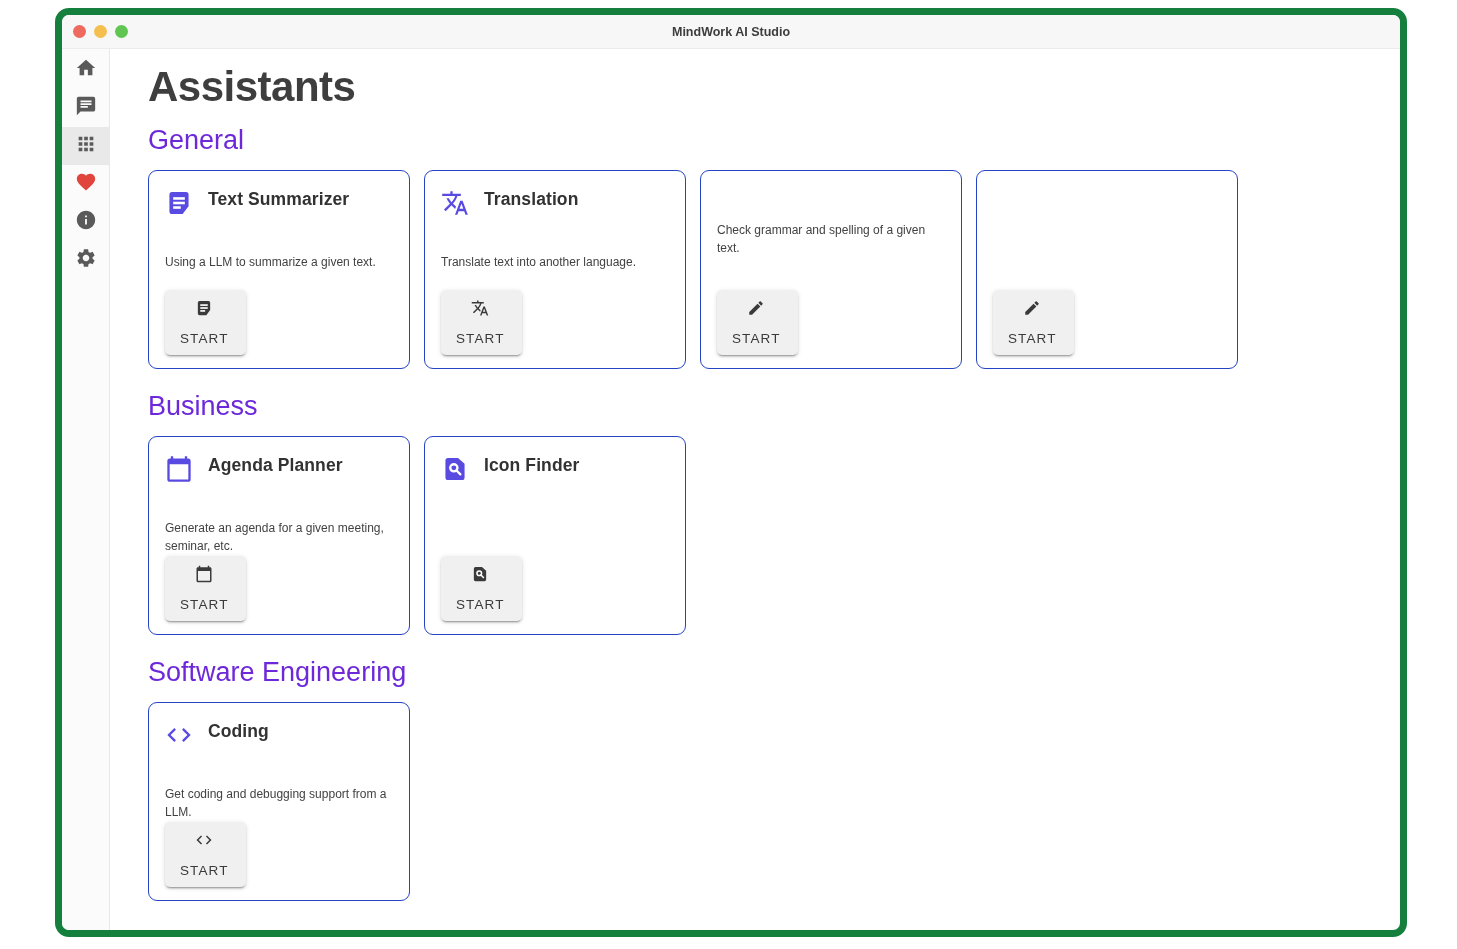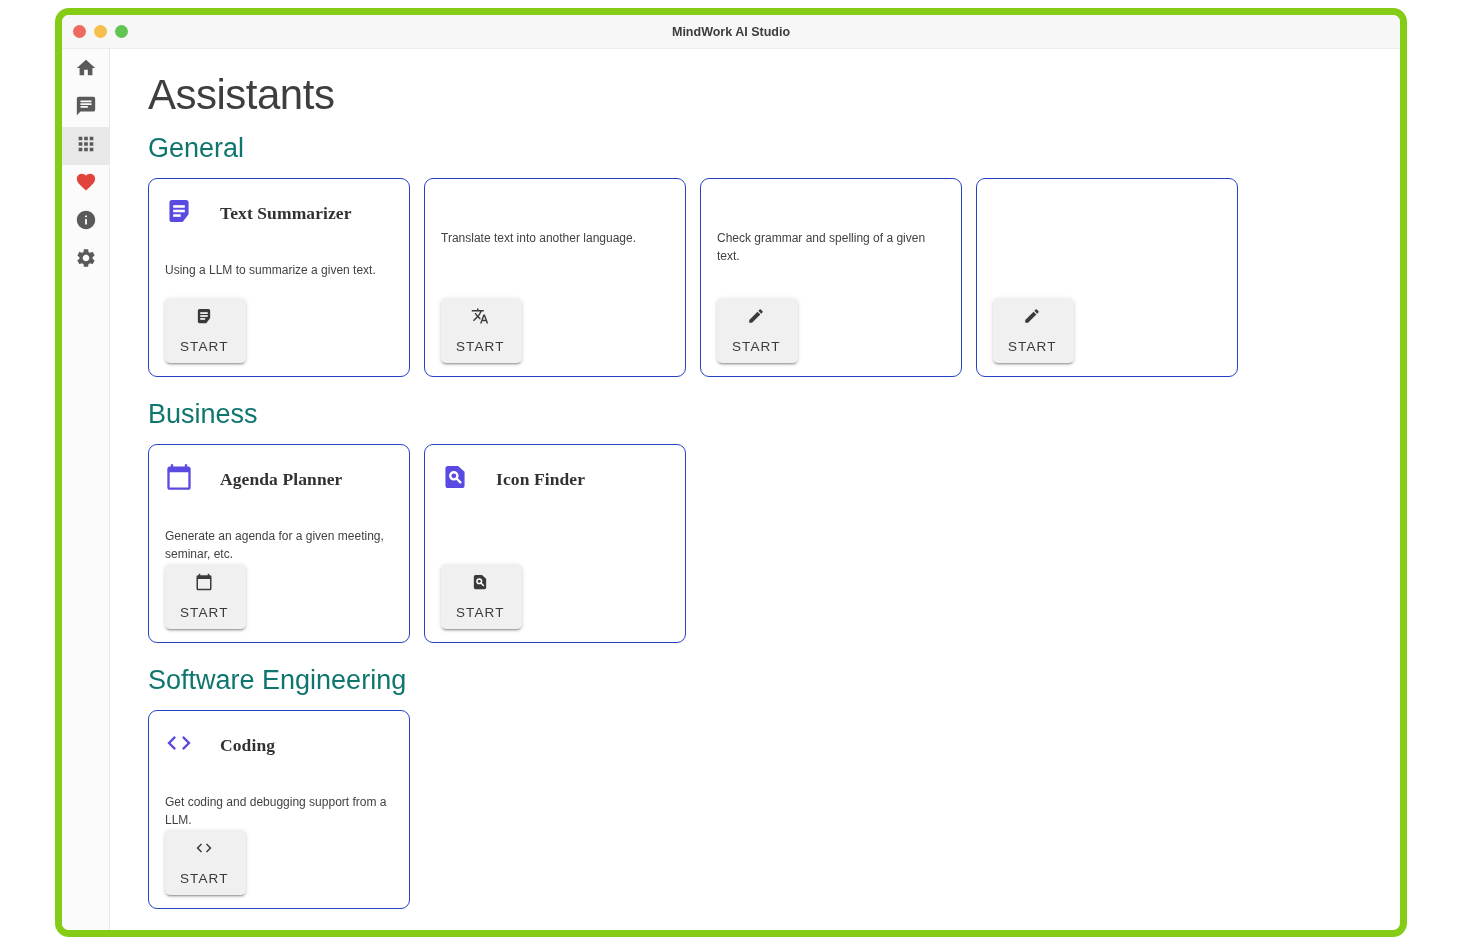--- a/index.html
+++ b/index.html
@@ -1,21 +1,21 @@
 <!DOCTYPE html>
 <html><head>
 <meta charset="utf-8">
 <style>
   * { margin: 0; padding: 0; box-sizing: border-box; }
   html, body { width: 1457px; height: 949px; background: #ffffff; font-family: "Liberation Sans", sans-serif; }
 
   .window {
     position: absolute; left: 55px; top: 8px;
     width: 1352px; height: 929px;
-    border: 7px solid #84cc16; border-radius: 14px;
+    border: 7px solid #15803d; border-radius: 14px;
     background: #ffffff; overflow: hidden;
   }
 
   
   .titlebar {
     position: relative; height: 34px;
     background: #f7f7f7; border-bottom: 1px solid #ececec;
     display: flex; align-items: center; justify-content: center;
   }
   .traffic { position: absolute; left: 11px; top: 0; height: 100%; display: flex; align-items: center; gap: 8px; }
@@ -35,34 +35,34 @@
   .side-item {
     width: 48px; height: 38px; display: flex; align-items: center; justify-content: center;
     color: #5a5a5a; cursor: pointer;
   }
   .side-item.selected { background: #e9e9e9; }
   .side-item svg { width: 22px; height: 22px; }
   .side-item.heart { color: #e0443c; }
 
   .content { flex: 1; padding: 10px 0 0 38px; overflow: hidden; }
 
-  .page-title { font-size: 42px; font-weight: 400; color: #3e3e3e; letter-spacing: -0.5px; margin-top: 12px; }
-  .section-title { font-size: 27px; font-weight: 400; color: #0f766e; margin: 22px 0 14px; }
+  .page-title { font-size: 42px; font-weight: 700; color: #3e3e3e; letter-spacing: -0.5px; margin-top: 4px; }
+  .section-title { font-size: 27px; font-weight: 400; color: #6d28d9; margin: 22px 0 14px; }
   .section-title.first { margin-top: 14px; }
 
   .card-row { display: flex; gap: 14px; }
 
   .card {
     width: 262px; height: 199px;
     border: 1.6px solid #2544c4; border-radius: 9px;
     background: #ffffff;
     display: flex; flex-direction: column;
     padding: 18px 16px 13px 16px;
   }
-  .card-header { display: flex; align-items: center; gap: 27px; font-family: Liberation Serif, serif; }
+  .card-header { display: flex; gap: 15px; }
   .card-header svg { width: 28px; height: 28px; color: #594ae2; flex-shrink: 0; }
   .card-title { font-size: 17.5px; font-weight: 600; color: #323232; letter-spacing: 0.1px; }
   .card-desc { margin-top: 33px; font-size: 12px; color: #424242; line-height: 1.47; padding-right: 2px; }
   .card-actions { margin-top: auto; }
 
   .start-btn {
     display: inline-flex; align-items: center; gap: 11px;
     background: #f0f0f0; border: none; border-radius: 5px;
     padding: 9px 17px 9px 15px; cursor: pointer;
     font-family: "Liberation Sans", sans-serif;
@@ -185,20 +185,26 @@
             <button class="start-btn">
               <span><svg>
                     <use href="#i-doc"></use>
                   </svg></span>
               <span>START</span>
             </button>
           </div>
         </div>
 
         <div class="card">
+          <div class="card-header">
+            <span><svg>
+                  <use href="#i-translate"></use>
+                </svg></span>
+            <span class="card-title">Translation</span>
+          </div>
           <div class="card-desc">Translate text into another language.</div>
           <div class="card-actions">
             <button class="start-btn">
               <span><svg>
                     <use href="#i-translate"></use>
                   </svg></span>
               <span>START</span>
             </button>
           </div>
         </div>

